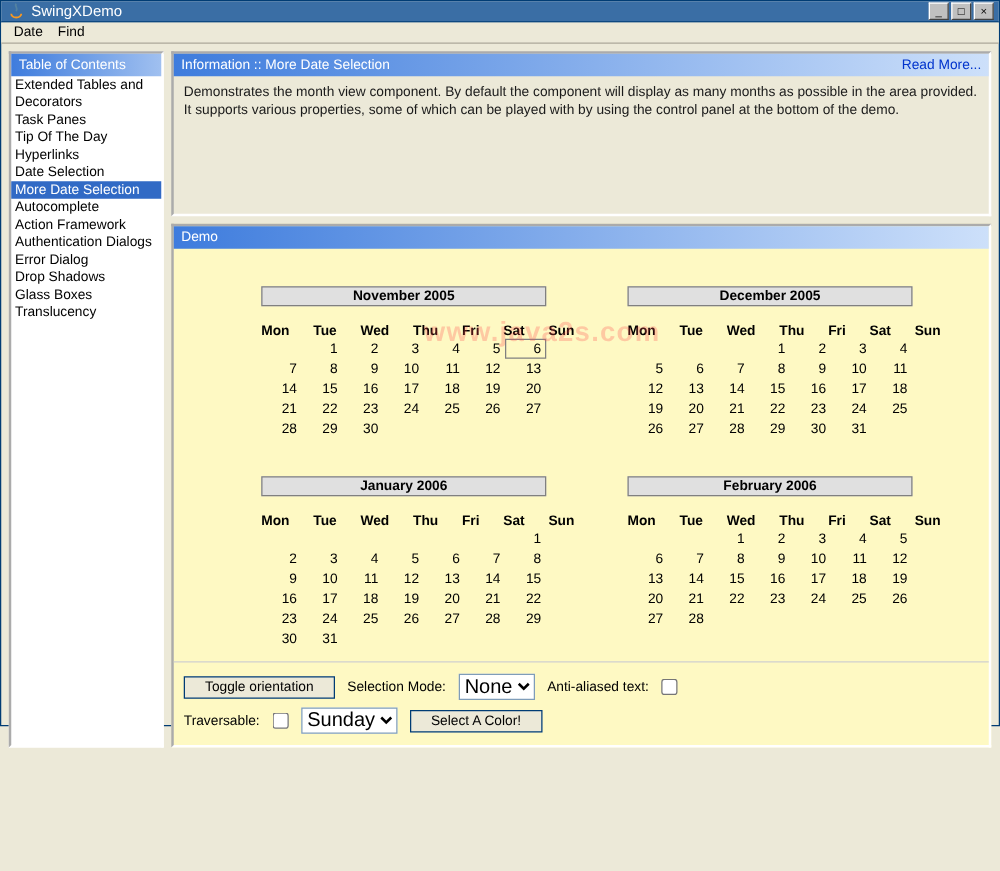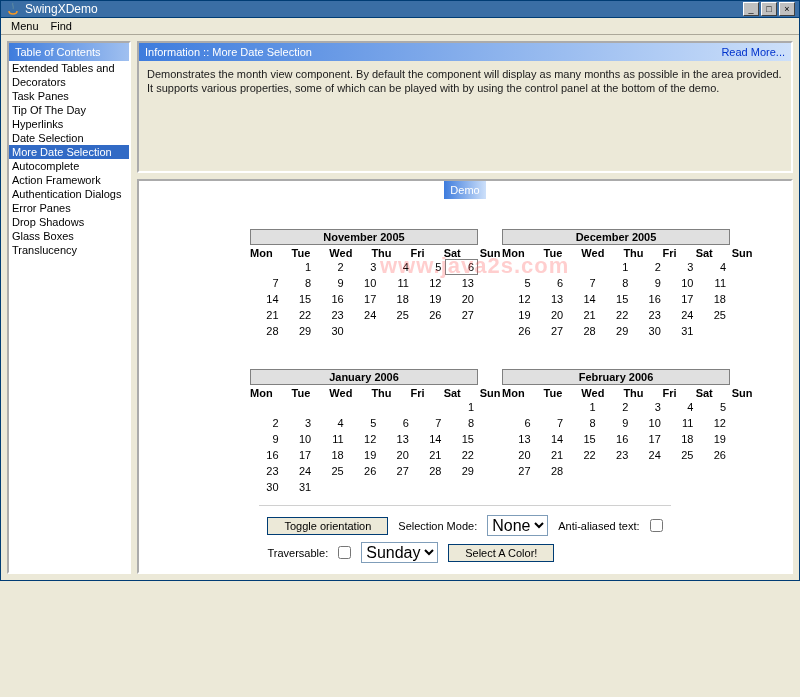--- a/index.html
+++ b/index.html
@@ -14,27 +14,27 @@
 .content { flex: 1; display: flex; padding: 6px; gap: 6px; }
 .sidebar { width: 124px; border: 2px inset #fff; background: #fff; display: flex; flex-direction: column; }
 .panel-header { background: linear-gradient(to right, #3e7cdd, #a0c0f0); color: #fff; padding: 3px 6px; font-size: 11px; }
 .toc-item { padding: 1px 3px; white-space: nowrap; overflow: hidden; }
 .toc-item.selected { background: #316ac5; color: #fff; }
 .main { flex: 1; display: flex; flex-direction: column; gap: 6px; }
 .info-panel { border: 2px inset #fff; background: #ece9d8; }
 .info-header { background: linear-gradient(to right, #3e7cdd, #cde0fa); color: #fff; padding: 3px 6px; display: flex; }
 .info-header .link { color: #0033cc; margin-left: auto; }
 .info-body { padding: 6px 8px; font-size: 11px; line-height: 14px; color: #1a1a1a; min-height: 110px; }
-.demo-panel { border: 2px inset #fff; background: #ffffff; flex: 1; display: flex; flex-direction: column; align-items: center; }
+.demo-panel { border: 2px inset #fff; background: #fef9c3; flex: 1; display: flex; flex-direction: column; }
 .demo-header { background: linear-gradient(to right, #3e7cdd, #cde0fa); color: #fff; padding: 3px 6px; }
 .calendars { flex: 1; display: grid; grid-template-columns: 1fr 1fr; grid-template-rows: 1fr 1fr; padding: 30px 20px 10px 70px; gap: 14px 24px; position: relative; }
 .watermark { position: absolute; top: 54px; left: 200px; color: rgba(255,80,80,0.28); font-size: 22px; font-weight: bold; letter-spacing: 1px; pointer-events: none; }
 .month { width: 228px; }
 .month-title { background: #e0e0e0; border: 1px solid #808080; text-align: center; font-weight: bold; padding: 1px 0; font-size: 11px; }
-.dow { display: grid; grid-template-columns: repeat(7, 1fr); font-weight: bold; font-size: 11px; text-align: center; padding-top: 2px; gap: 19px; }
+.dow { display: grid; grid-template-columns: repeat(7, 1fr); font-weight: bold; font-size: 11px; text-align: center; padding-top: 14px; gap: 19px; }
 .days { display: grid; grid-template-columns: repeat(7, 1fr); font-size: 11px; }
 .day { text-align: right; padding: 2px 4px 2px 0; }
 .day.today { border: 1px solid #808080; padding: 1px 3px 1px 0; }
 .controls { padding: 6px 8px; border-top: 1px solid #d0d0d0; }
 .ctrl-row { display: flex; align-items: center; gap: 10px; padding: 3px 0; }
 .btn { background: #ece9d8; border: 1px solid #003c74; padding: 2px 16px; font-size: 11px; font-family: inherit; }
 select { font-size: 16px; font-family: inherit; background: #fff; border: 1px solid #7f9db9; }
 .lbl { font-size: 11px; }
 input[type=checkbox] { width: 13px; height: 13px; }
 </style>
@@ -48,39 +48,39 @@
         <path d="M8 2c-2 2 2 3 0 6" fill="none" stroke="#5382a1" stroke-width="1.5"></path>
       </svg>
     <span>SwingXDemo</span>
     <span class="spacer"></span>
     <div class="win-btn">_</div>
     <div class="win-btn">□</div>
     <div class="win-btn">×</div>
   </div>
 
   <div class="menubar">
-    <div class="menuitem">Menu</div>
+    <div class="menuitem">Date</div>
     <div class="menuitem">Find</div>
   </div>
 
   <div class="content">
     <div class="sidebar">
       <div class="panel-header">Table of Contents</div>
       <div id="toc">
           <div class="toc-item">Extended Tables and</div>
           <div class="toc-item">Decorators</div>
           <div class="toc-item">Task Panes</div>
           <div class="toc-item">Tip Of The Day</div>
           <div class="toc-item">Hyperlinks</div>
           <div class="toc-item">Date Selection</div>
           <div class="toc-item selected">More Date Selection</div>
           <div class="toc-item">Autocomplete</div>
           <div class="toc-item">Action Framework</div>
           <div class="toc-item">Authentication Dialogs</div>
-          <div class="toc-item">Error Panes</div>
+          <div class="toc-item">Error Dialog</div>
           <div class="toc-item">Drop Shadows</div>
           <div class="toc-item">Glass Boxes</div>
           <div class="toc-item">Translucency</div>
         </div>
     </div>
 
     <div class="main">
       <div class="info-panel">
         <div class="info-header">
           <span>Information :: More Date Selection</span>

